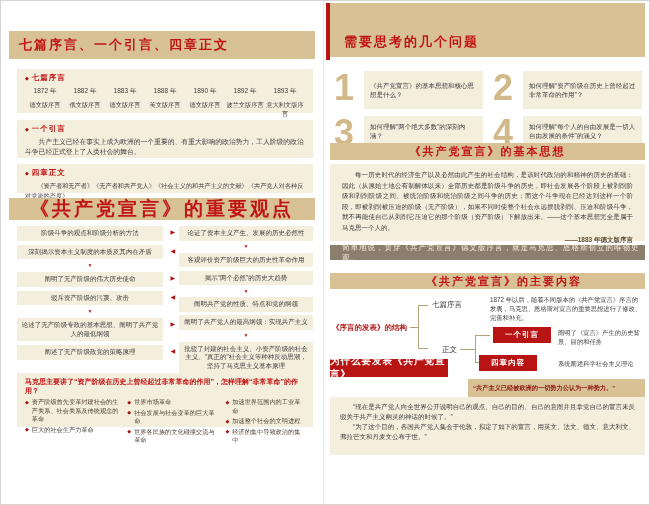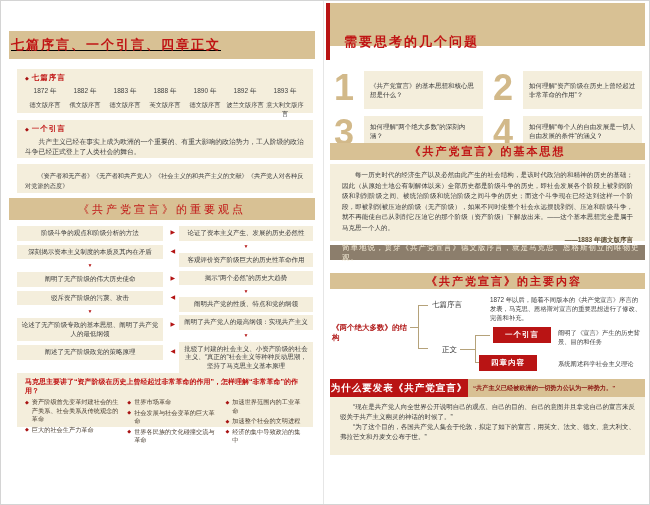--- a/index.html
+++ b/index.html
@@ -4,61 +4,61 @@
 <style>
   * { margin:0; padding:0; box-sizing:border-box; }
   html,body { background:#ffffff; }
   body { width:650px; height:505px; position:relative; font-family:"Liberation Sans","DejaVu Sans",sans-serif; }
   #canvas { position:absolute; left:0; top:0; width:650px; height:505px; background:#fff; border:1px solid #d4d4d4; overflow:hidden; }
 
   .tanband { background:#d8c194; }
   .cream  { background:#f4eedc; }
 
   
-  .lp-band { position:absolute; left:8px; top:30px; width:306px; height:28px; display:flex; align-items:center; padding-left:2px;text-decoration:underline; }
+  .lp-band { position:absolute; left:8px; top:30px; width:306px; height:28px; display:flex; align-items:center; padding-left:10px; }
   .lp-band .t { font-size:13px; font-weight:bold; color:#c01414; letter-spacing:2px; }
 
   .sec { position:absolute; padding:4px 8px; }
   .sec-head { display:flex; align-items:center; }
   .diam { font-size:5px; color:#a81111; margin-right:3px; line-height:1; }
   .sec-head .h { font-size:7.5px; font-weight:bold; color:#c01414; letter-spacing:1px; }
 
   #lp-box1 { left:16px; top:68px; width:296px; height:44px; }
   .pref-grid { display:grid; grid-template-columns:repeat(7,1fr); text-align:center; margin-top:4px; }
   .pref-grid .yr { font-size:6.5px; color:#3f3f3f; }
   .pref-grid .nm { font-size:6.2px; color:#3f3f3f; margin-top:5px; }
 
   #lp-box2 { left:16px; top:119px; width:296px; height:38px; }
   #lp-box3 { left:16px; top:163px; width:296px; height:29px; }
   .para { font-size:6.8px; line-height:10px; color:#3c3c3c; text-indent:2em; margin-top:3px; }
   #lp-box3 .para { font-size:6.2px; }
 
   .mid-band { position:absolute; display:flex; align-items:center; justify-content:center; }
   #vp-band { left:8px; top:197px; width:306px; height:22px; }
-  #vp-band .t { font-size:11px; font-weight:normal; color:#c01414; letter-spacing:3px; }
+  #vp-band .t { font-size:19px; font-weight:bold; color:#c01414; letter-spacing:3px; }
 
   #vp-wrap { position:absolute; left:16px; top:225px; width:296px; display:flex; column-gap:16px; }
   .vp-col { display:flex; flex-direction:column; }
   .vp-col.l { width:146px; row-gap:4px; }
   .vp-col.r { width:134px; row-gap:3.5px; }
   .vp-box { background:#f4eedc; font-size:6.5px; line-height:8.5px; color:#3c3c3c; text-align:center; padding:3px 4px; position:relative; }
   .arr { position:absolute; right:-12px; top:3px; font-size:6px; color:#b31313; line-height:1; }
   .down-row { text-align:center; font-size:5px; color:#b31313; line-height:5px; height:5px; }
 
   #lp-bottom { left:16px; top:372px; width:296px; height:54px; }
   #lp-bottom .bh { font-size:7px; font-weight:bold; color:#c01414; line-height:9px; }
   .bul-grid { display:grid; grid-template-columns:1.15fr 1.1fr 0.95fr; column-gap:6px; margin-top:3px; }
   .bul { display:flex; margin-bottom:2px; }
   .bul .diam { margin-top:1.5px; }
   .bul .bt { font-size:6.2px; line-height:8.5px; color:#4d4134; }
 
   
   #gutter { position:absolute; left:322px; top:0; width:1px; height:505px; background:#e6e6e6; }
   #rp-strip { position:absolute; left:325px; top:2px; width:4px; height:57px; background:#b91414; }
-  #rp-band { position:absolute; left:329px; top:2px; width:315px; height:43px; }
+  #rp-band { position:absolute; left:329px; top:2px; width:315px; height:54px; }
   #rp-band .t { position:absolute; left:14px; top:30px; font-size:13px; font-weight:bold; color:#c01414; letter-spacing:2px; }
 
   #q-grid { position:absolute; left:333px; top:70px; width:308px; display:grid; grid-template-columns:1fr 1fr; grid-template-rows:38px 30px; column-gap:10px; row-gap:7px; }
   .q-card { display:flex; }
   .q-num { width:30px; font-size:36px; font-weight:bold; color:#d2b98a; line-height:34px; }
   .q-text { flex:1; background:#f4eedc; font-size:6.5px; line-height:9.5px; color:#3c3c3c; padding:3px 6px; display:flex; align-items:center; }
 
   #bt-band { left:329px; top:142px; width:315px; height:17px; }
   #bt-band .t, #mc-band .t { font-size:11px; font-weight:bold; color:#c01414; letter-spacing:2px; }
   #bt-quote { position:absolute; left:329px; top:163px; width:315px; height:77px; padding:6px 12px 4px; }
@@ -77,21 +77,21 @@
   #dg-br1 { left:88px; top:12px; width:10px; height:44px; border-left:1px solid #b5a27a; border-top:1px solid #b5a27a; border-bottom:1px solid #b5a27a; }
   #dg-st1 { left:80px; top:34px; width:8px; border-top:1px solid #b5a27a; }
   #dg-st2 { left:130px; top:56px; width:15px; border-top:1px solid #b5a27a; }
   #dg-br2 { left:145px; top:42px; width:15px; height:28px; border-left:1px solid #b5a27a; border-top:1px solid #b5a27a; border-bottom:1px solid #b5a27a; }
   .rbtn { position:absolute; width:58px; height:16px; background:#b91414; color:#fff; font-size:7.5px; font-weight:bold; display:flex; align-items:center; justify-content:center; letter-spacing:1px; }
   #dg-btn1 { left:163px; top:34px; }
   #dg-btn2 { left:149px; top:62px; }
   #dg-note2 { left:228px; top:35px; width:86px; }
   #dg-note3 { left:228px; top:66px; width:86px; }
 
-  #why-red { position:absolute; left:329px; top:378px; width:138px; height:18px; background:#b91414; color:#fff; display:flex; align-items:center; justify-content:center; font-size:9.5px; font-weight:bold; letter-spacing:1px; }
+  #why-red { position:absolute; left:329px; top:358px; width:118px; height:18px; background:#b91414; color:#fff; display:flex; align-items:center; justify-content:center; font-size:9.5px; font-weight:bold; letter-spacing:1px; }
   #why-tan { position:absolute; left:467px; top:378px; width:177px; height:18px; display:flex; align-items:center; padding-left:5px; font-size:6.2px; font-weight:bold; color:#8c1812; }
   #why-box { position:absolute; left:329px; top:396px; width:315px; height:58px; padding:5px 10px; }
   #why-box .p { font-size:6.5px; line-height:10px; color:#3b3b3b; text-indent:2em; text-align:justify; }
 </style>
 </head>
 <body>
 
 <div id="canvas">
 
   <div>
@@ -139,20 +139,24 @@
 
     <div class="sec cream" id="lp-box2">
       <div class="sec-head">
         <span class="diam">◆</span>
         <span class="h">一个引言</span>
       </div>
       <div class="para">共产主义已经在事实上成为欧洲的一个重要的、有重大影响的政治势力，工人阶级的政治斗争已经正式登上了人类社会的舞台。</div>
     </div>
 
     <div class="sec cream" id="lp-box3">
+      <div class="sec-head">
+        <span class="diam">◆</span>
+        <span class="h">四章正文</span>
+      </div>
       <div class="para">《资产者和无产者》《无产者和共产党人》《社会主义的和共产主义的文献》《共产党人对各种反对党派的态度》</div>
     </div>
 
     <div class="mid-band tanband" id="vp-band">
       <span class="t">《共产党宣言》的重要观点</span>
     </div>
 
     <div id="vp-wrap">
       <div class="vp-col l">
         <div class="vp-box"><span>阶级斗争的观点和阶级分析的方法</span><span class="arr">▶</span></div>
@@ -259,21 +263,21 @@
     <div id="bt-sum">
       <span>简单地说，贯穿《共产党宣言》德文版序言，就是马克思、恩格斯创立的唯物史观。</span>
     </div>
 
     <div class="mid-band tanband" id="mc-band">
       <span class="t">《共产党宣言》的主要内容</span>
     </div>
 
     <div id="diagram">
       <div class="note" id="dg-note1">1872 年以后，随着不同版本的《共产党宣言》序言的发表，马克思、恩格斯对宣言的重要思想进行了修改、完善和补充。</div>
-      <div id="dg-label">《两个绝大多数》的结构</div>
+      <div id="dg-label">《序言的发表》的结构</div>
       <div id="dg-np">七篇序言</div>
       <div id="dg-nb">正文</div>
       <div class="ln" id="dg-br1"></div>
       <div class="ln" id="dg-st1"></div>
       <div class="ln" id="dg-st2"></div>
       <div class="ln" id="dg-br2"></div>
       <div class="rbtn" id="dg-btn1">一个引言</div>
       <div class="note" id="dg-note2">阐明了《宣言》产生的历史背景、目的和任务</div>
       <div class="rbtn" id="dg-btn2">四章内容</div>
       <div class="note" id="dg-note3">系统阐述科学社会主义理论</div>

